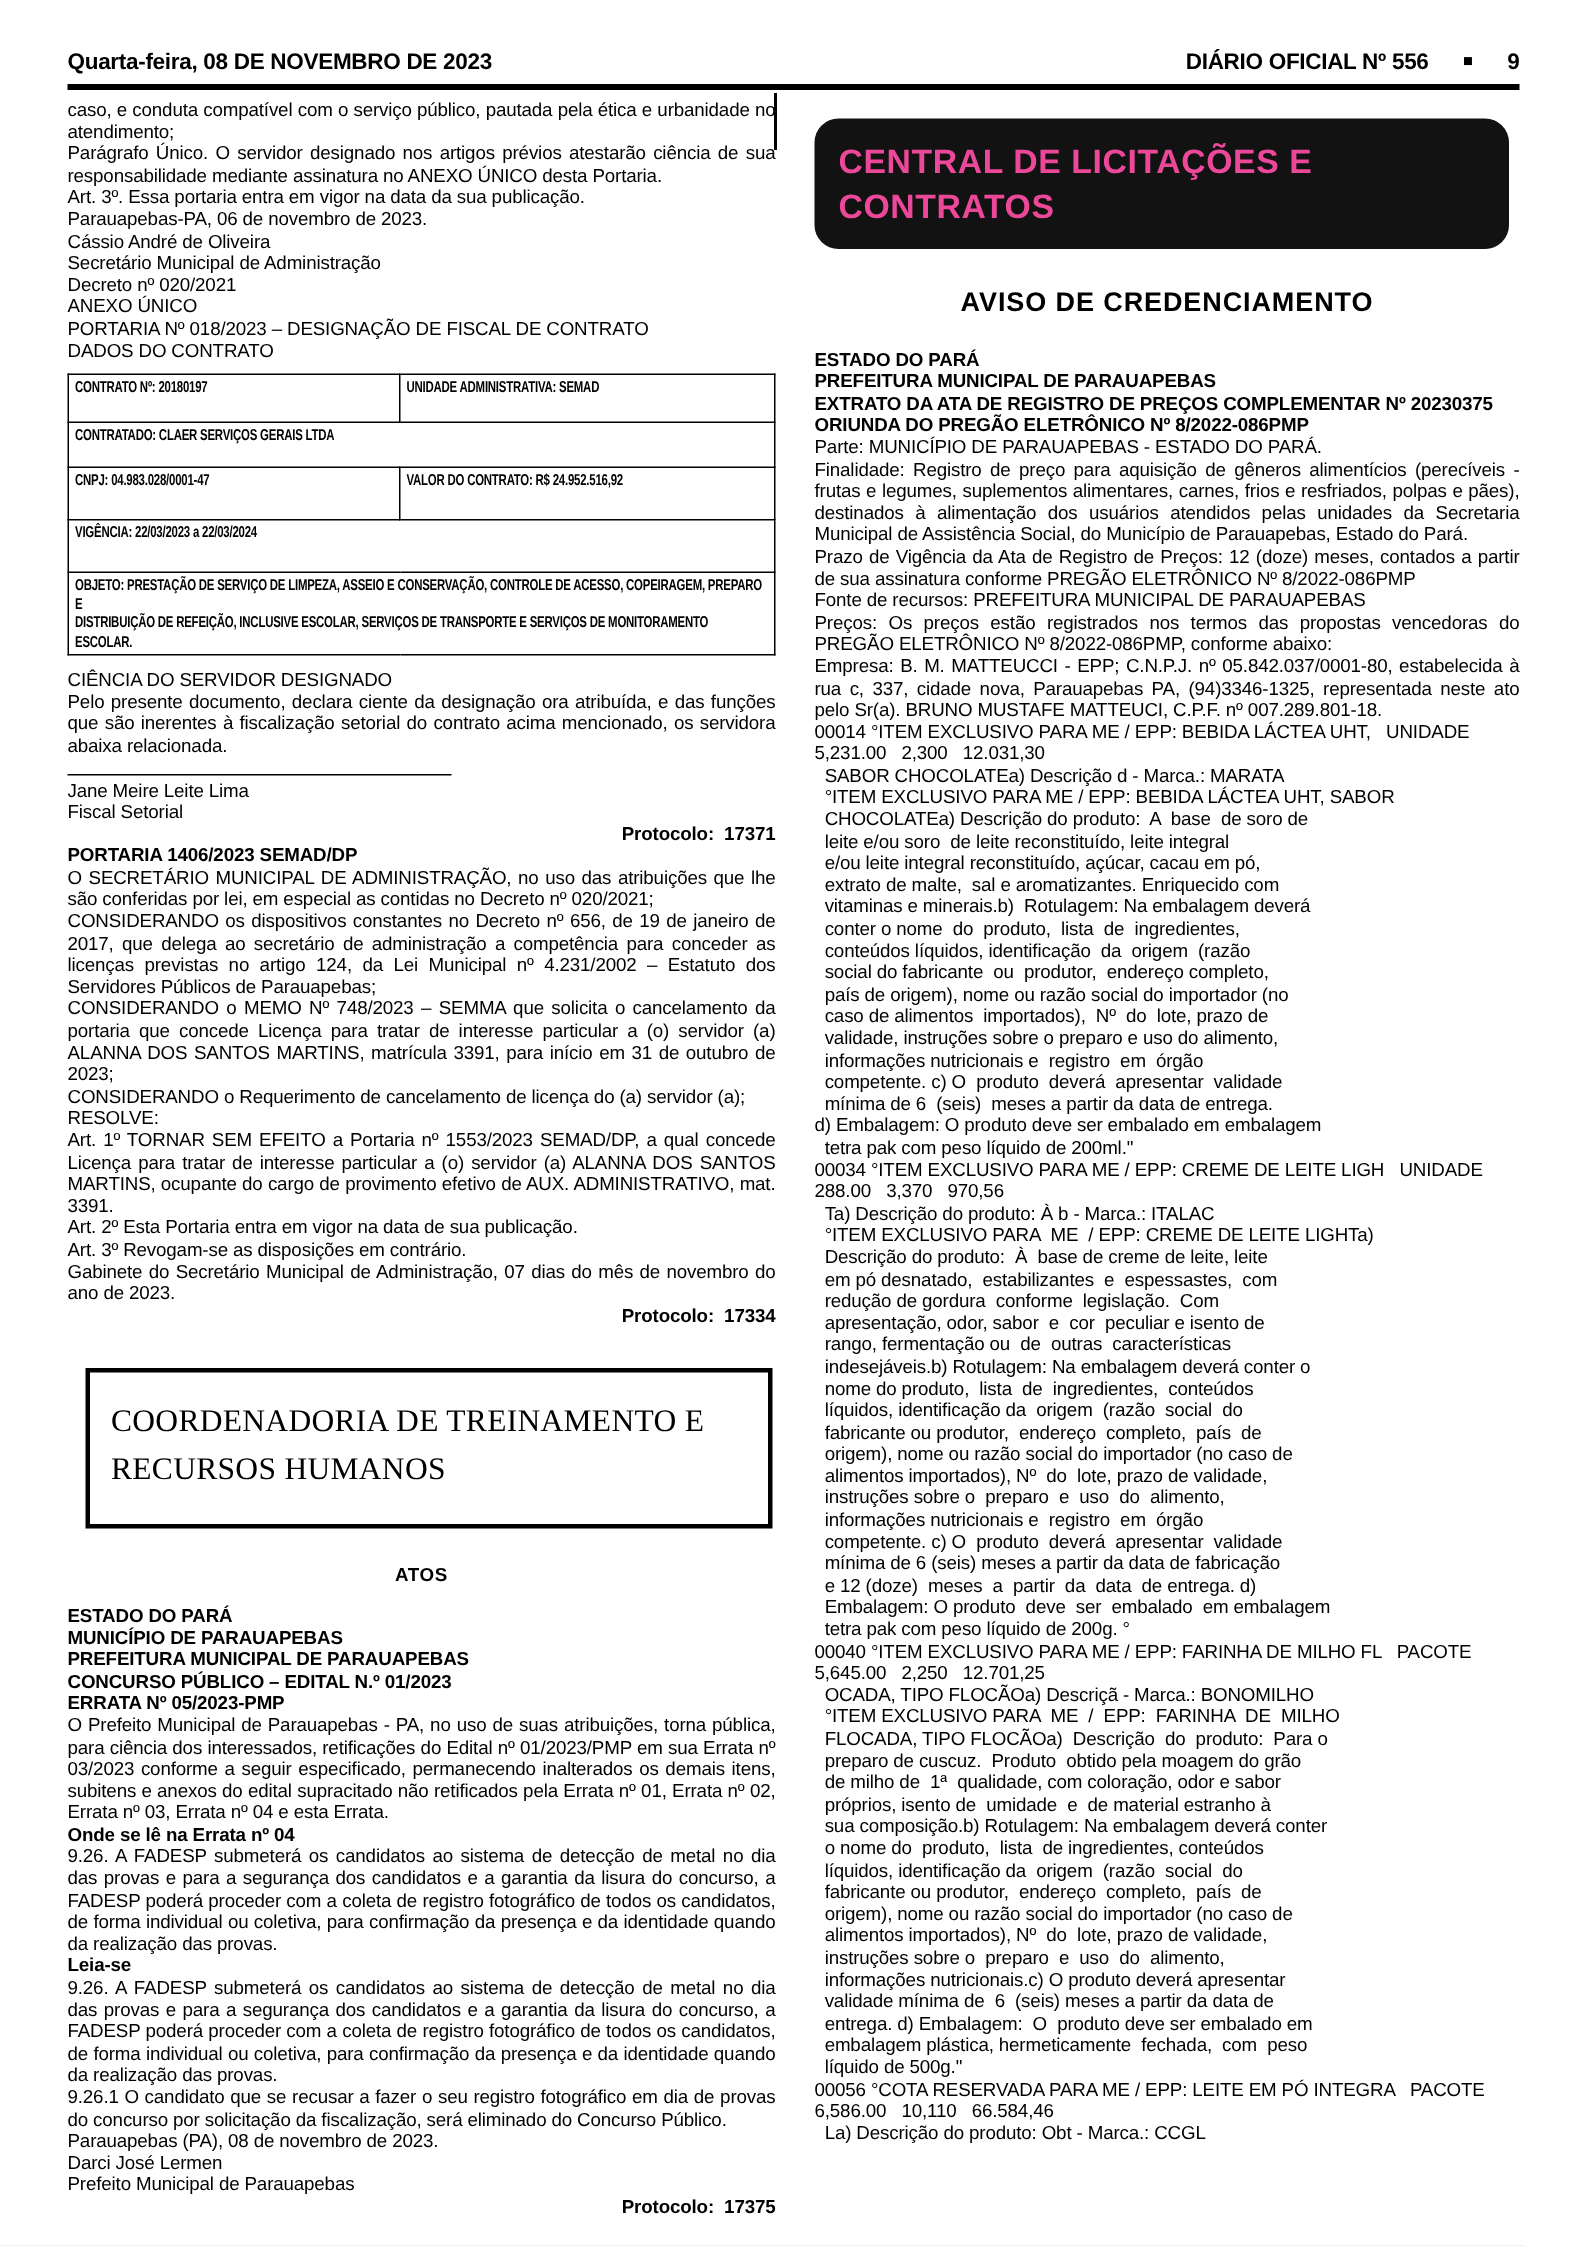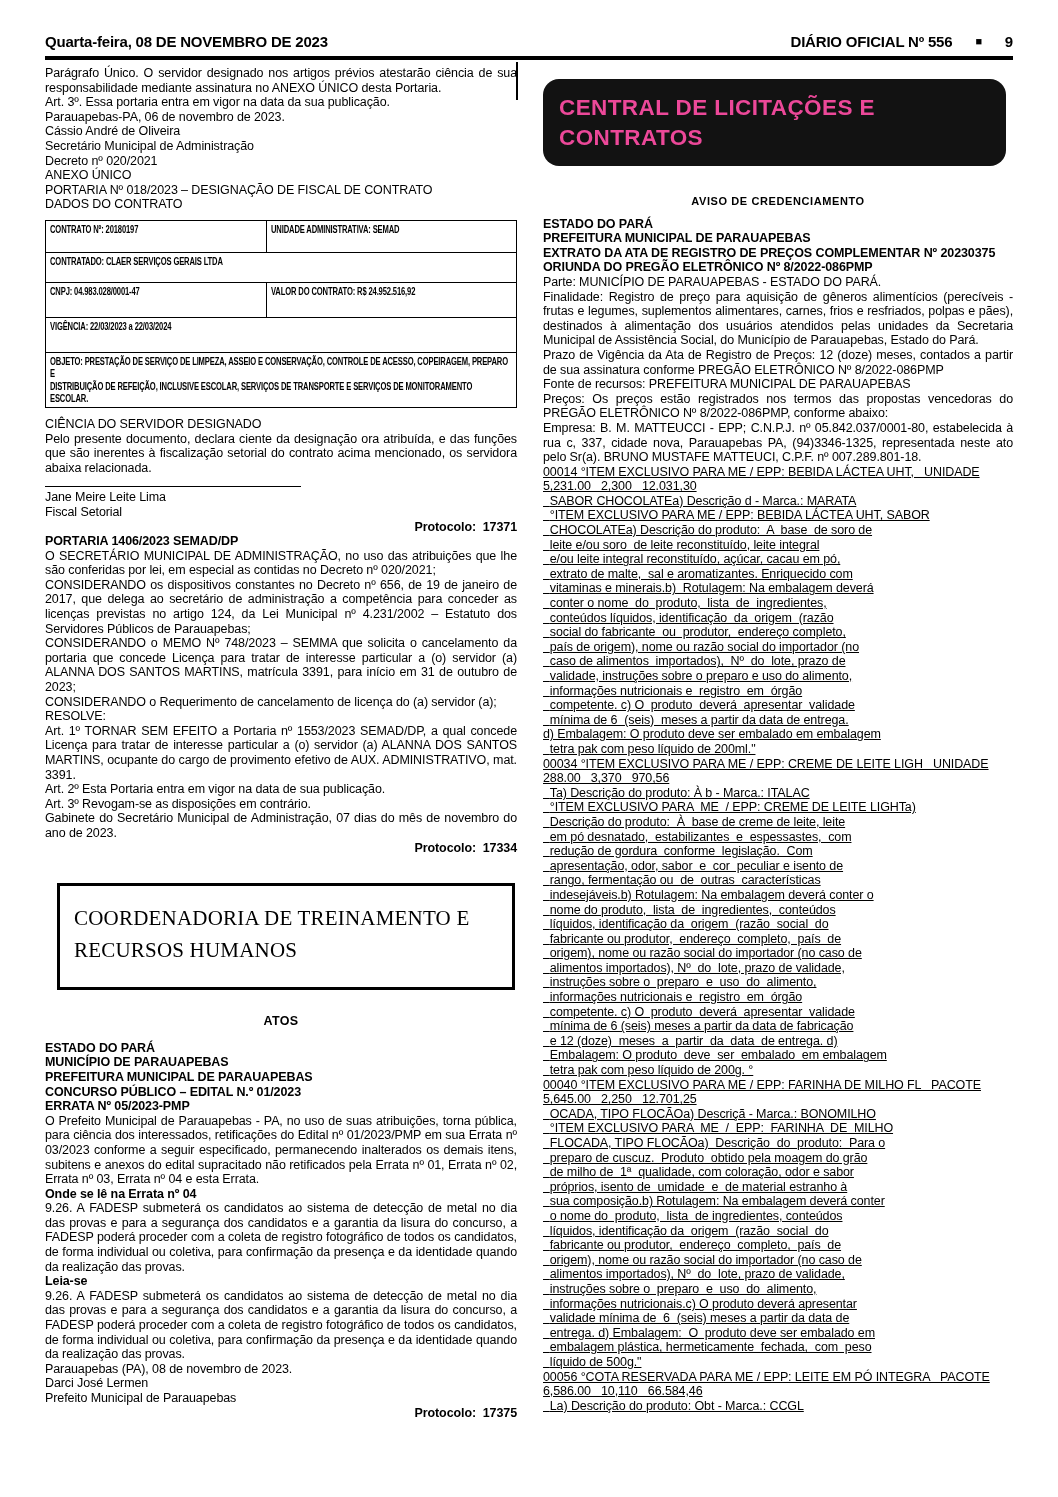--- a/index.html
+++ b/index.html
@@ -46,21 +46,21 @@
   .blk.boldlines { font-weight: bold; white-space: pre-wrap; }
   .blk.protocol { font-weight: bold; text-align: right; white-space: pre-wrap; }
   .blk.center-bold {
     font-weight: bold; text-align: center;
     margin: 24px 0 12px; letter-spacing: 0.4px;
   }
   .blk.sigline {
     border-top: 1.3px solid #000; width: 256px;
     margin: 11px 0 3px; height: 0;
   }
-  .blk.item { white-space: pre-wrap; text-decoration: underline; }
+  .blk.item { white-space: pre-wrap; }
   
   .contract-table {
     width: 100%; border-collapse: collapse; table-layout: fixed;
     margin: 8px 0 9px 0;
   }
   .contract-table td {
     border: 1.6px solid #000; vertical-align: top;
     padding: 2px 4px; box-sizing: border-box;
     font-weight: bold; font-size: 10.5px; line-height: 12.5px;
     overflow: hidden;
@@ -88,41 +88,42 @@
     background: #121212; color: #ec4899;
     width: 447px;
     margin-top: 13px;
     padding: 14px 0 13px 16px;
     font-size: 22.5px; font-weight: bold; line-height: 30px;
     letter-spacing: 0.4px;
     border-radius: 16px;
   }
   .aviso {
     font-weight: bold; text-align: center;
-    margin: 28px 0 8px; letter-spacing: 0.6px;
-    font-size: 11px;
+    margin: 28px 0 24px; letter-spacing: 0.6px;
+    font-size: 18px;
   }
 </style>
 </head>
 <body>
 
 <div class="page">
 
   <div class="hdr-left">Quarta-feira, 08 DE NOVEMBRO DE 2023</div>
   <div class="hdr-right">
     <span>DIÁRIO OFICIAL Nº 556</span>
     <span class="sq">■</span>
     <span>9</span>
   </div>
   <div class="hdr-rule"></div>
   <div class="col-divider"></div>
 
   <div class="col left">
 
     <div>
+        <div class="blk p">caso, e conduta compatível com o serviço público, pautada pela ética e urbanidade no atendimento;</div>
         <div class="blk p">Parágrafo Único. O servidor designado nos artigos prévios atestarão ciência de sua responsabilidade mediante assinatura no ANEXO ÚNICO desta Portaria.</div>
         <div class="blk lines">Art. 3º. Essa portaria entra em vigor na data da sua publicação.
 Parauapebas-PA, 06 de novembro de 2023.
 Cássio André de Oliveira
 Secretário Municipal de Administração
 Decreto nº 020/2021
 ANEXO ÚNICO
 PORTARIA Nº 018/2023 – DESIGNAÇÃO DE FISCAL DE CONTRATO
 DADOS DO CONTRATO</div>
       </div>
@@ -193,20 +194,21 @@
         <div class="blk boldlines">ESTADO DO PARÁ
 MUNICÍPIO DE PARAUAPEBAS
 PREFEITURA MUNICIPAL DE PARAUAPEBAS
 CONCURSO PÚBLICO – EDITAL N.º 01/2023
 ERRATA Nº 05/2023-PMP</div>
         <div class="blk p">O Prefeito Municipal de Parauapebas - PA, no uso de suas atribuições, torna pública, para ciência dos interessados, retificações do Edital nº 01/2023/PMP em sua Errata nº 03/2023 conforme a seguir especificado, permanecendo inalterados os demais itens, subitens e anexos do edital supracitado não retificados pela Errata nº 01, Errata nº 02, Errata nº 03, Errata nº 04 e esta Errata.</div>
         <div class="blk bold">Onde se lê na Errata nº 04</div>
         <div class="blk p">9.26. A FADESP submeterá os candidatos ao sistema de detecção de metal no dia das provas e para a segurança dos candidatos e a garantia da lisura do concurso, a FADESP poderá proceder com a coleta de registro fotográfico de todos os candidatos, de forma individual ou coletiva, para confirmação da presença e da identidade quando da realização das provas.</div>
         <div class="blk bold">Leia-se</div>
         <div class="blk p">9.26. A FADESP submeterá os candidatos ao sistema de detecção de metal no dia das provas e para a segurança dos candidatos e a garantia da lisura do concurso, a FADESP poderá proceder com a coleta de registro fotográfico de todos os candidatos, de forma individual ou coletiva, para confirmação da presença e da identidade quando da realização das provas.</div>
+        <div class="blk p">9.26.1 O candidato que se recusar a fazer o seu registro fotográfico em dia de provas do concurso por solicitação da fiscalização, será eliminado do Concurso Público.</div>
         <div class="blk lines">Parauapebas (PA), 08 de novembro de 2023.
 Darci José Lermen
 Prefeito Municipal de Parauapebas</div>
         <div class="blk protocol">Protocolo:  17375</div>
       </div>
   </div>
 
   <div class="col right">
 
     <div class="title-box">

